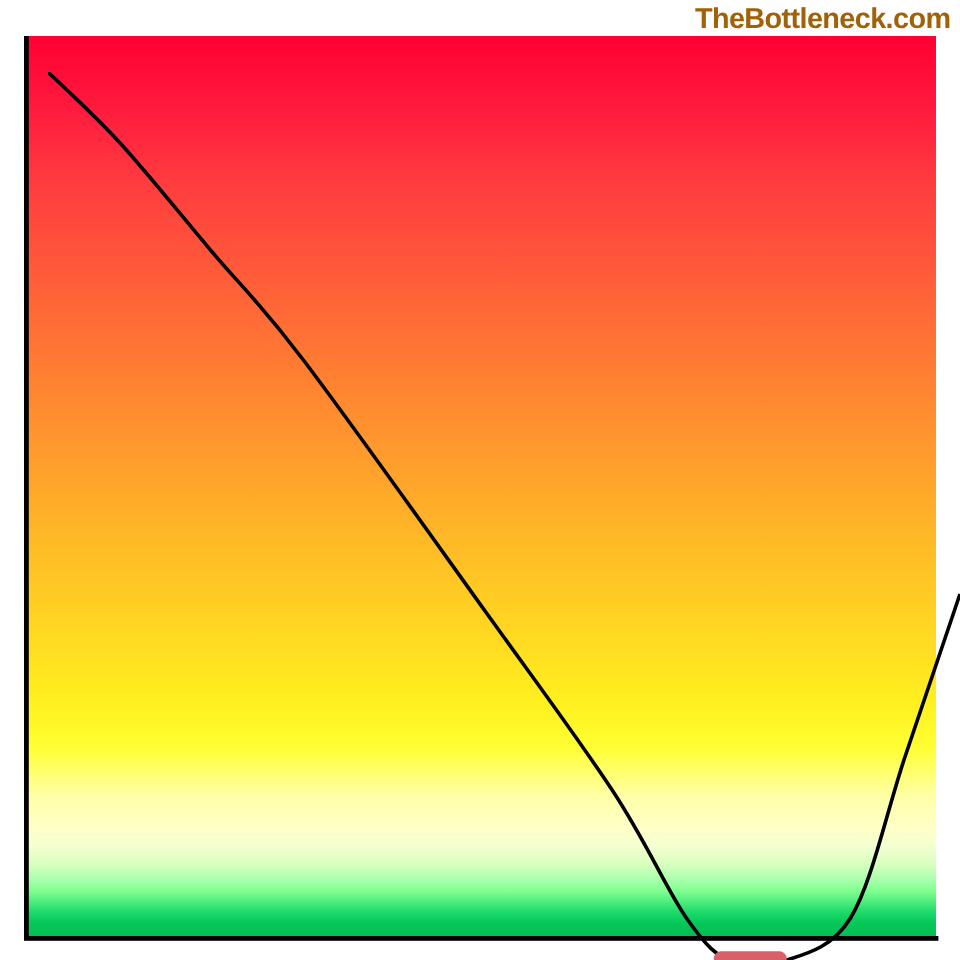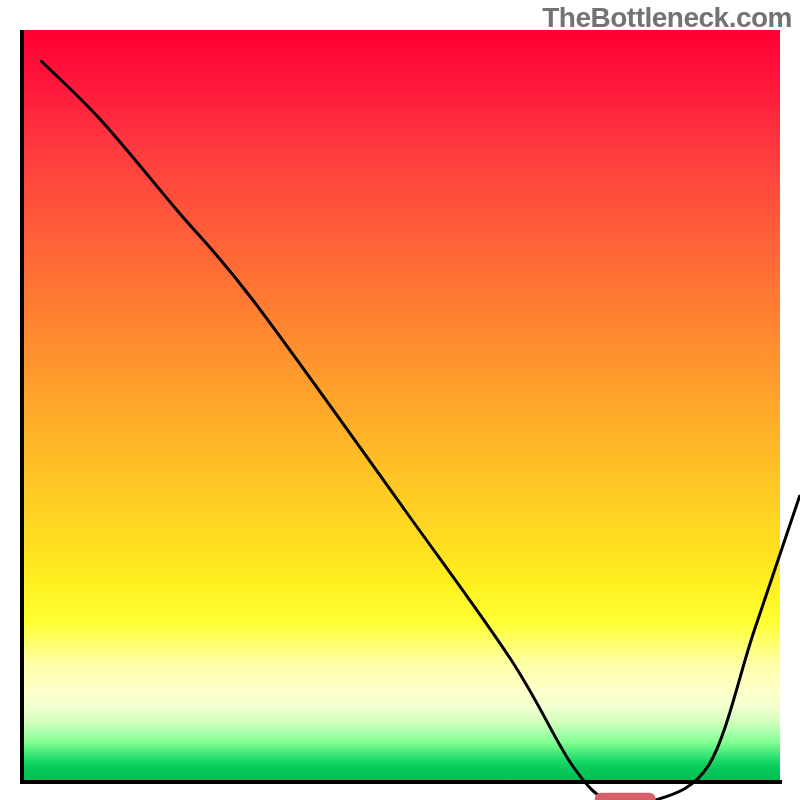--- a/index.html
+++ b/index.html
@@ -13,23 +13,23 @@
   }
   .canvas {
     position: relative;
     width: 800px;
     height: 800px;
   }
   .watermark {
     position: absolute;
     top: 2px;
     right: 8px;
-    font-size: 28px;
+    font-size: 24px;
     font-weight: 600;
-    color: #737373;
+    color: #a16207;
     letter-spacing: -0.5px;
   }
   
   .plot-area {
     position: absolute;
     left: 20px;
     top: 30px;
     width: 760px;
     height: 750px;
   }

